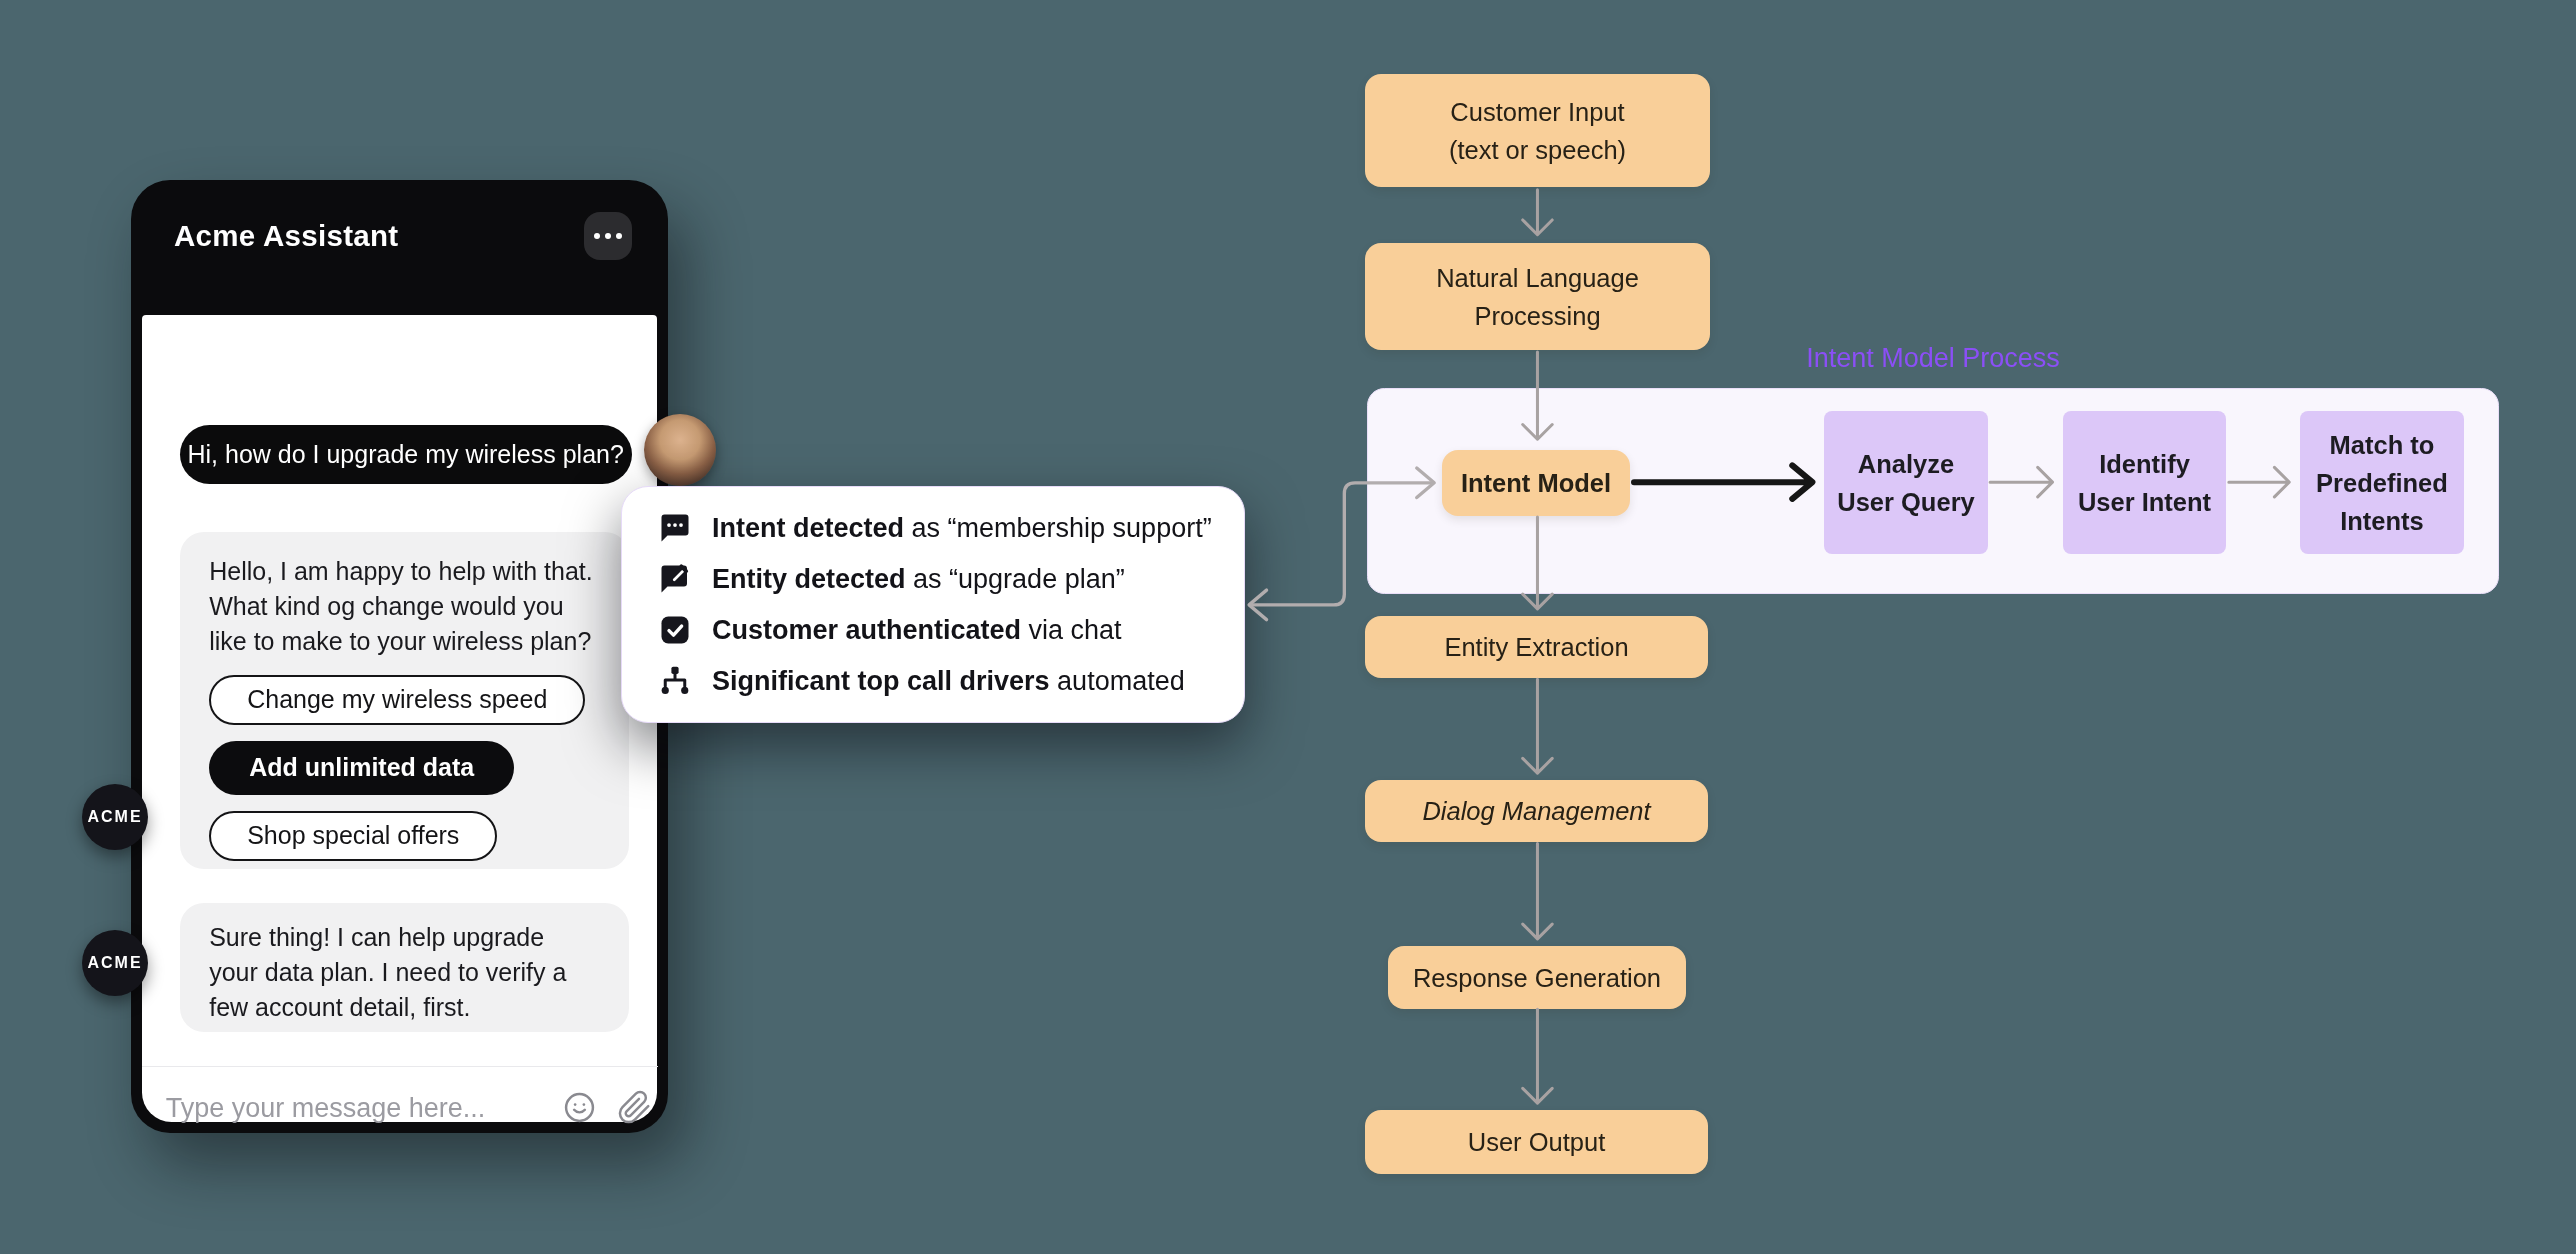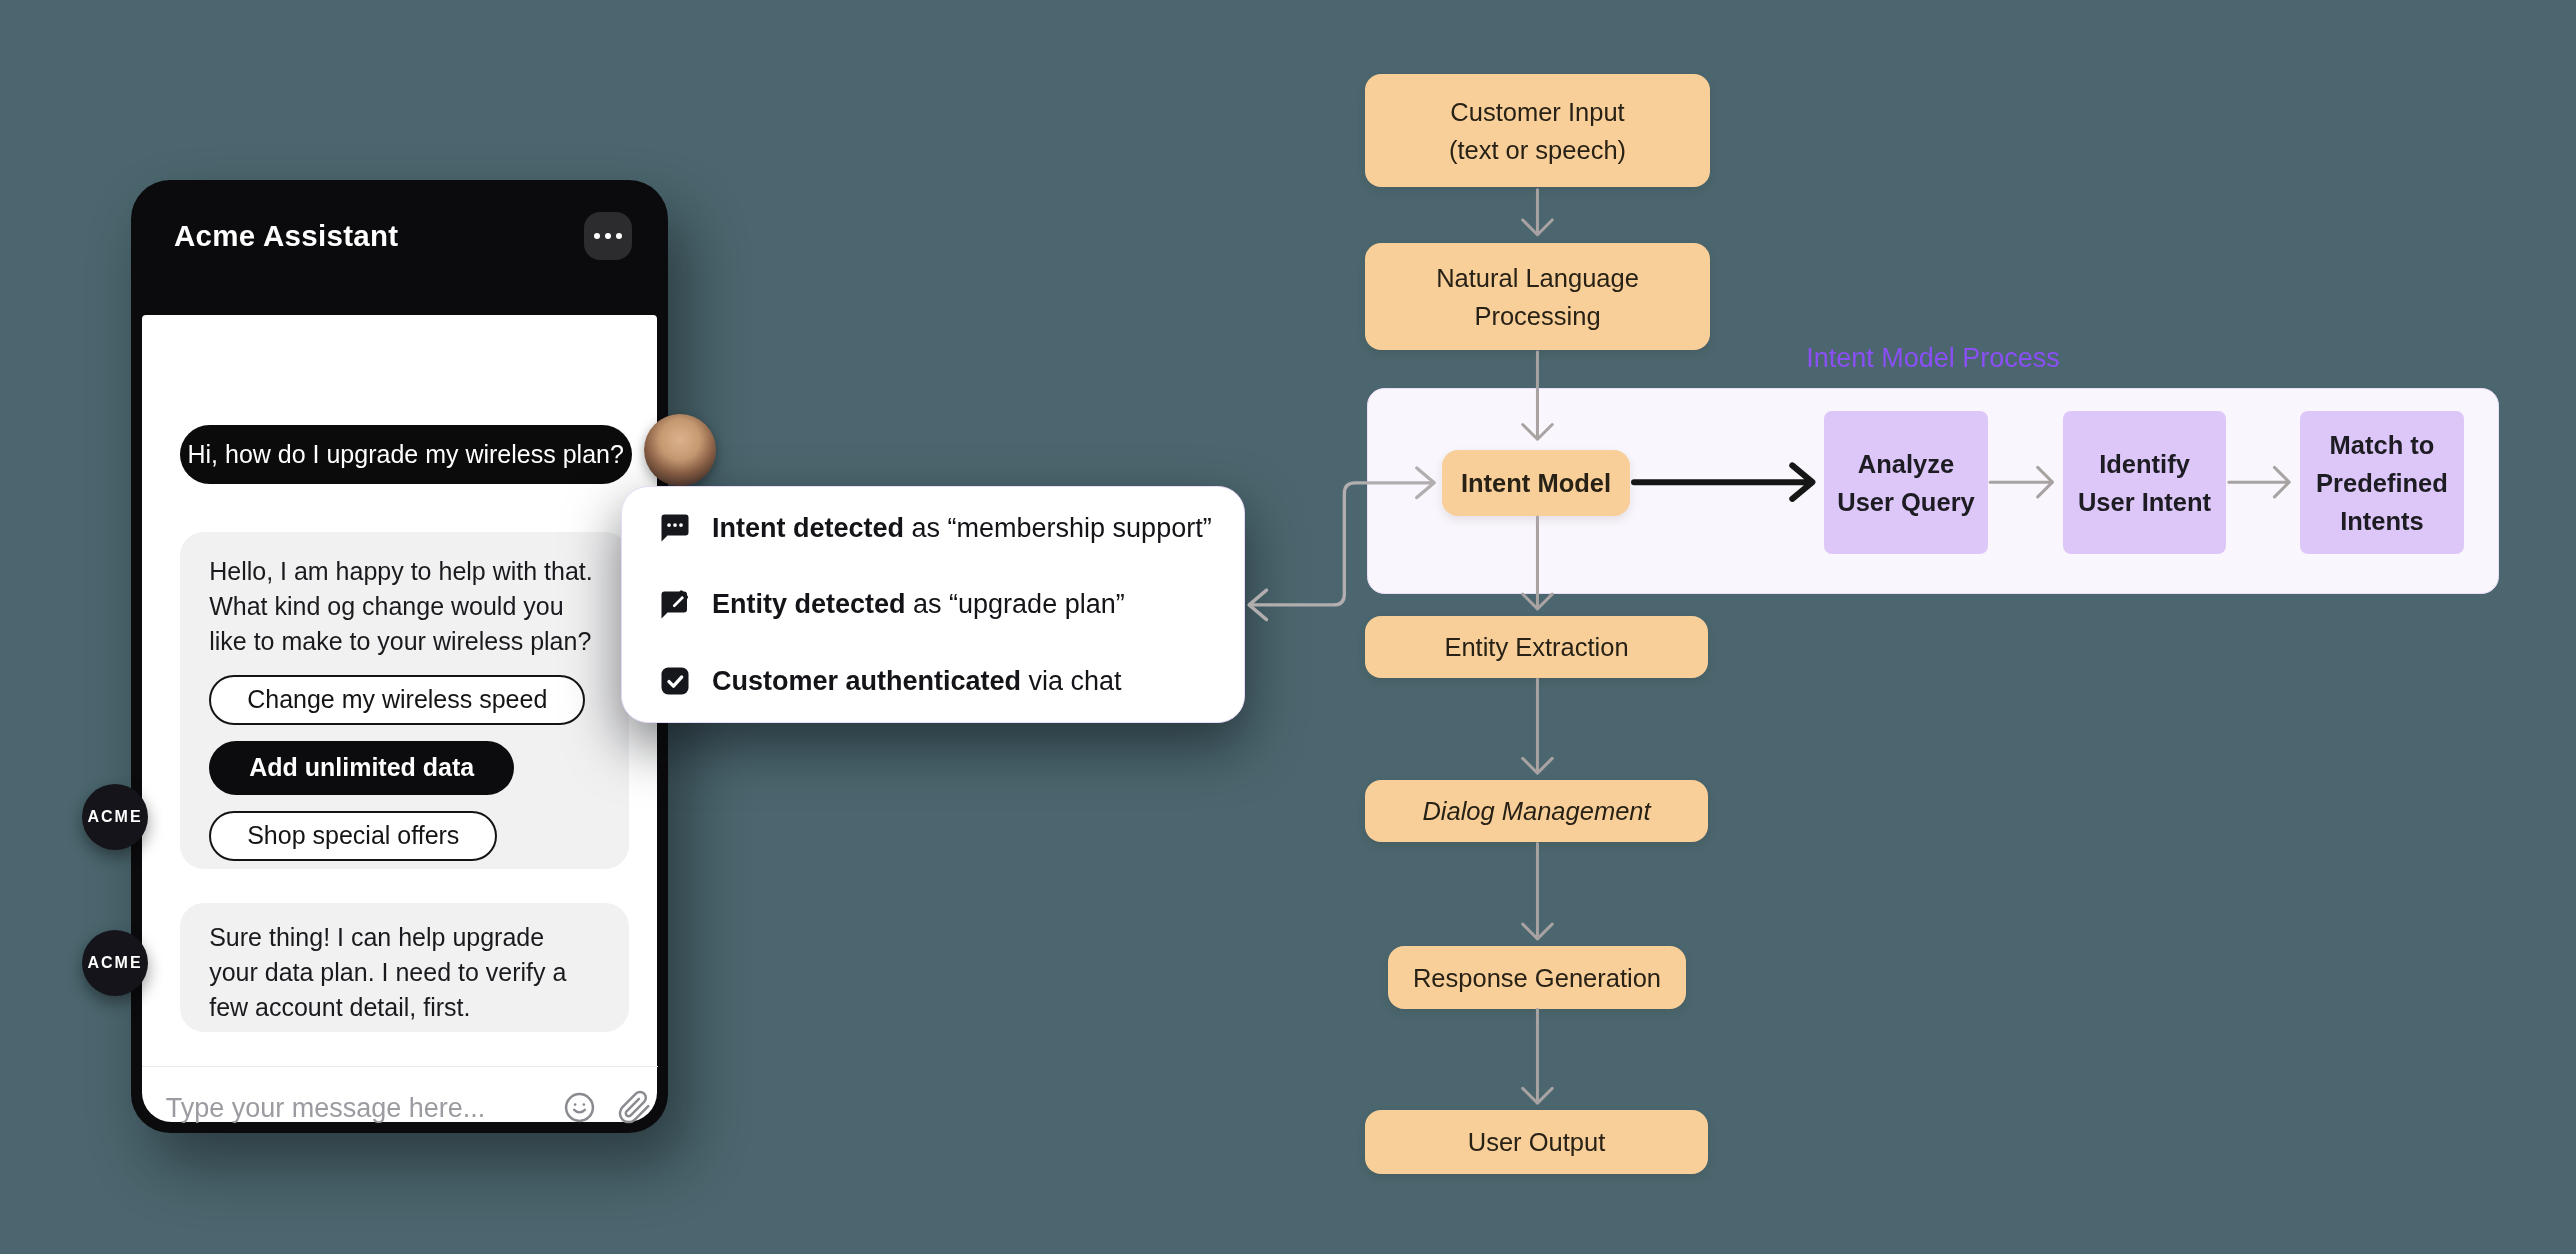--- a/index.html
+++ b/index.html
@@ -134,20 +134,29 @@
       </svg>
       <div class="co-text"><b>Entity detected</b><span> as “upgrade plan”</span></div>
     </div>
     <div class="co-row">
       <svg class="co-ic" viewBox="0 0 24 24">
         <rect x="3" y="3" width="18" height="18" rx="4.5" fill="#16161d"></rect>
         <path d="M8 12.4l3 3 5.4-6" stroke="#fff" stroke-width="2.3" fill="none" stroke-linecap="round" stroke-linejoin="round"></path>
       </svg>
       <div class="co-text"><b>Customer authenticated</b><span> via chat</span></div>
     </div>
+    <div class="co-row">
+      <svg class="co-ic" viewBox="0 0 24 24">
+        <rect x="9.6" y="2.5" width="4.8" height="4.8" rx="1.2" fill="#16161d"></rect>
+        <path d="M12 7.3v4M5.5 11.3h13M5.5 11.3v4.2M18.5 11.3v4.2" stroke="#16161d" stroke-width="2" fill="none" stroke-linecap="round"></path>
+        <circle cx="5.5" cy="18.3" r="2.4" fill="#16161d"></circle>
+        <circle cx="18.5" cy="18.3" r="2.4" fill="#16161d"></circle>
+      </svg>
+      <div class="co-text"><b>Significant top call drivers</b><span> automated</span></div>
+    </div>
   </div>
 
   <div class="flow-label">Intent Model Process</div>
   <div class="flow-wrap"></div>
 
   <div class="node peach" style="left:1365px;top:74px;width:345px;height:113px;">
       <span>Customer Input
 (text or speech)</span>
     </div>
   <div class="node peach" style="left:1365px;top:243px;width:345px;height:107px;">

